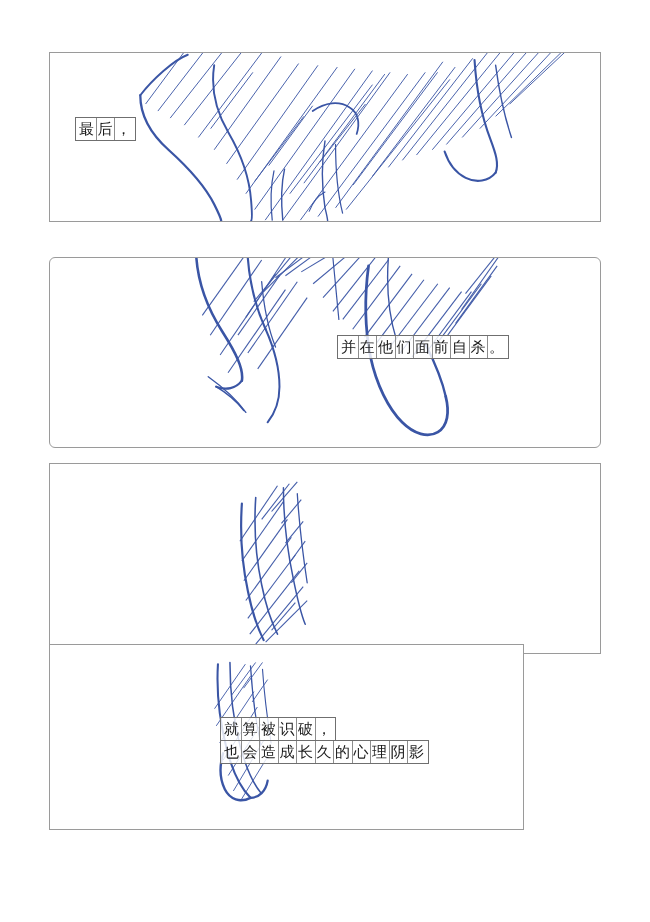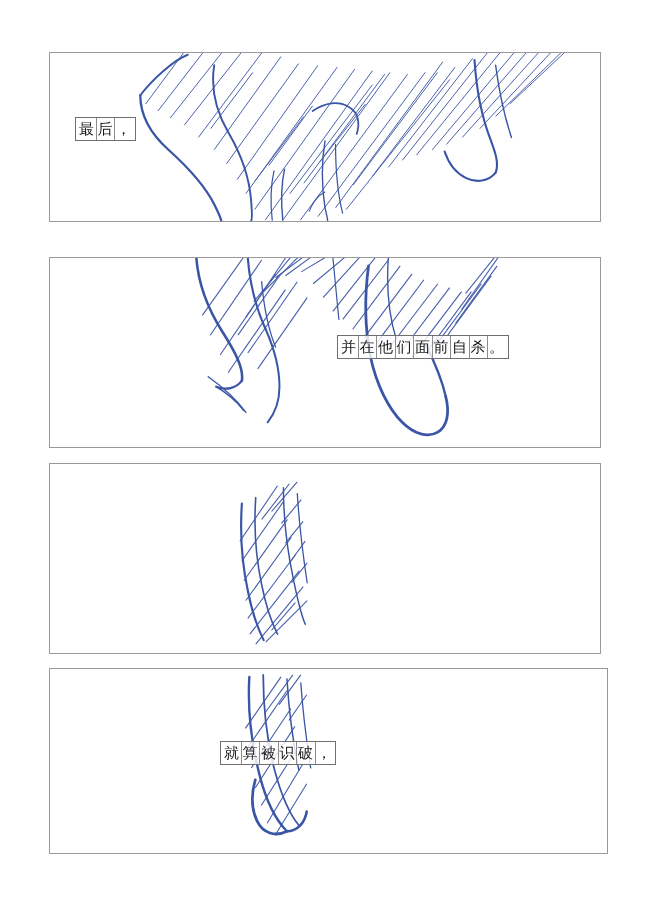--- a/index.html
+++ b/index.html
@@ -123,21 +123,21 @@
         <path d="M 470 136 C 462 146 448 148 436 142 C 424 136 416 124 412 112" stroke-width="2.4"></path>
         <path d="M 470 14 C 474 44 480 72 488 96" stroke-width="1.6"></path>
         <path d="M 258 180 C 262 170 268 162 276 158" stroke-width="1.2"></path>
       </g>
     </svg>
     <div class="caption-block" style="left:25px; top:64px;">
       <div class="caption-line"><span class="cell">最</span><span class="cell">后</span><span class="cell">，</span></div>
     </div>
   </div>
 
-  <div class="panel" style="left:49px; top:257px; width:552px; height:191px;">
+  <div class="panel" style="left:49px; top:257px; width:552px; height:191px;border-radius:6px;">
     <svg class="panel-art" viewBox="0 0 552 191">
       <g stroke="#3a55a5" stroke-width="1.1" fill="none" opacity="0.95">
         <line x1="152" y1="58" x2="196" y2="-4"></line>
         <line x1="160" y1="78" x2="212" y2="2"></line>
         <line x1="170" y1="98" x2="226" y2="16"></line>
         <line x1="178" y1="116" x2="236" y2="32"></line>
         <line x1="188" y1="78" x2="230" y2="18"></line>
         <line x1="196" y1="60" x2="236" y2="0"></line>
         <line x1="204" y1="44" x2="244" y2="-4"></line>
         <line x1="214" y1="34" x2="252" y2="-4"></line>
@@ -203,21 +203,21 @@
       </g>
       <g stroke="#3a55a5" fill="none" stroke-linecap="round">
         <path d="M 192 40 C 190 70 192 100 198 128 C 202 148 208 166 214 178" stroke-width="2.2"></path>
         <path d="M 206 34 C 204 64 206 94 212 122 C 216 142 222 160 228 172" stroke-width="1.6"></path>
         <path d="M 234 24 C 234 56 238 88 244 116 C 248 136 252 152 256 162" stroke-width="1.5"></path>
         <path d="M 248 30 C 250 62 254 94 258 120" stroke-width="1.3"></path>
       </g>
     </svg>
   </div>
 
-  <div class="panel" style="left:49px; top:668px; width:559px; height:186px;">
+  <div class="panel" style="left:49px; top:644px; width:475px; height:186px;">
     <svg class="panel-art" viewBox="0 0 552 186">
       <g stroke="#3a55a5" stroke-width="1.1" fill="none" opacity="0.95">
         <line x1="192" y1="60" x2="228" y2="8"></line>
         <line x1="194" y1="80" x2="234" y2="22"></line>
         <line x1="198" y1="100" x2="238" y2="40"></line>
         <line x1="202" y1="120" x2="242" y2="58"></line>
         <line x1="208" y1="138" x2="246" y2="78"></line>
         <line x1="214" y1="156" x2="250" y2="96"></line>
         <line x1="222" y1="168" x2="254" y2="116"></line>
         <line x1="212" y1="44" x2="240" y2="6"></line>
@@ -228,16 +228,17 @@
         <path d="M 196 8 C 194 40 198 74 206 106 C 212 130 222 152 234 164" stroke-width="2.4"></path>
         <path d="M 210 6 C 210 40 214 74 222 104 C 228 126 236 146 246 158" stroke-width="1.8"></path>
         <path d="M 234 10 C 236 42 240 74 246 102" stroke-width="1.5"></path>
         <path d="M 248 14 C 250 44 254 74 258 100" stroke-width="1.3"></path>
         <path d="M 234 164 C 222 170 210 166 204 154 C 198 142 198 126 202 112" stroke-width="2.8"></path>
         <path d="M 234 164 C 244 164 252 156 254 144" stroke-width="2.6"></path>
       </g>
     </svg>
     <div class="caption-block" style="left:170px; top:72px;">
       <div class="caption-line"><span class="cell">就</span><span class="cell">算</span><span class="cell">被</span><span class="cell">识</span><span class="cell">破</span><span class="cell">，</span></div>
+      <div class="caption-line"><span class="cell">也</span><span class="cell">会</span><span class="cell">造</span><span class="cell">成</span><span class="cell">长</span><span class="cell">久</span><span class="cell">的</span><span class="cell">心</span><span class="cell">理</span><span class="cell">阴</span><span class="cell">影</span></div>
     </div>
   </div>
 
 </div>
 
 </body></html>

